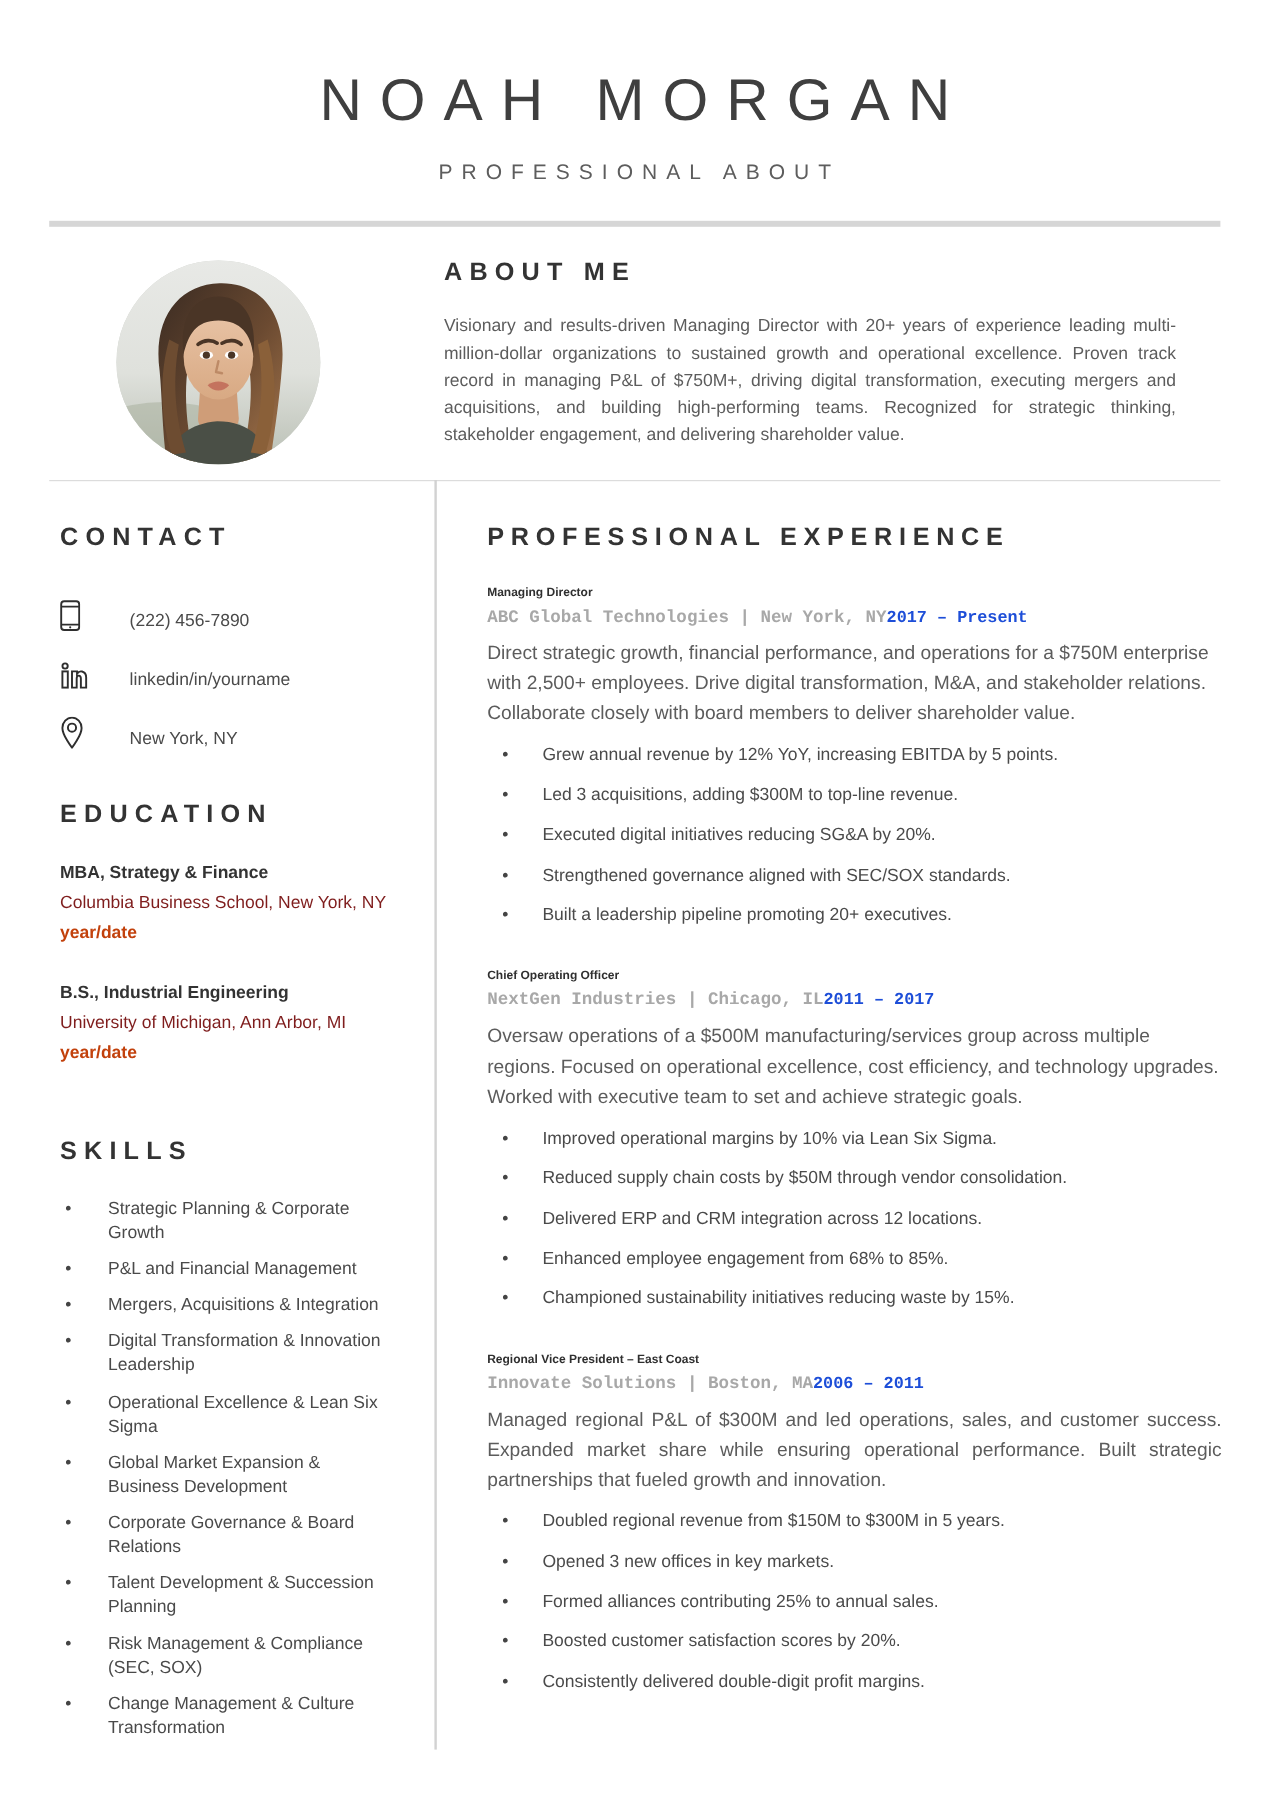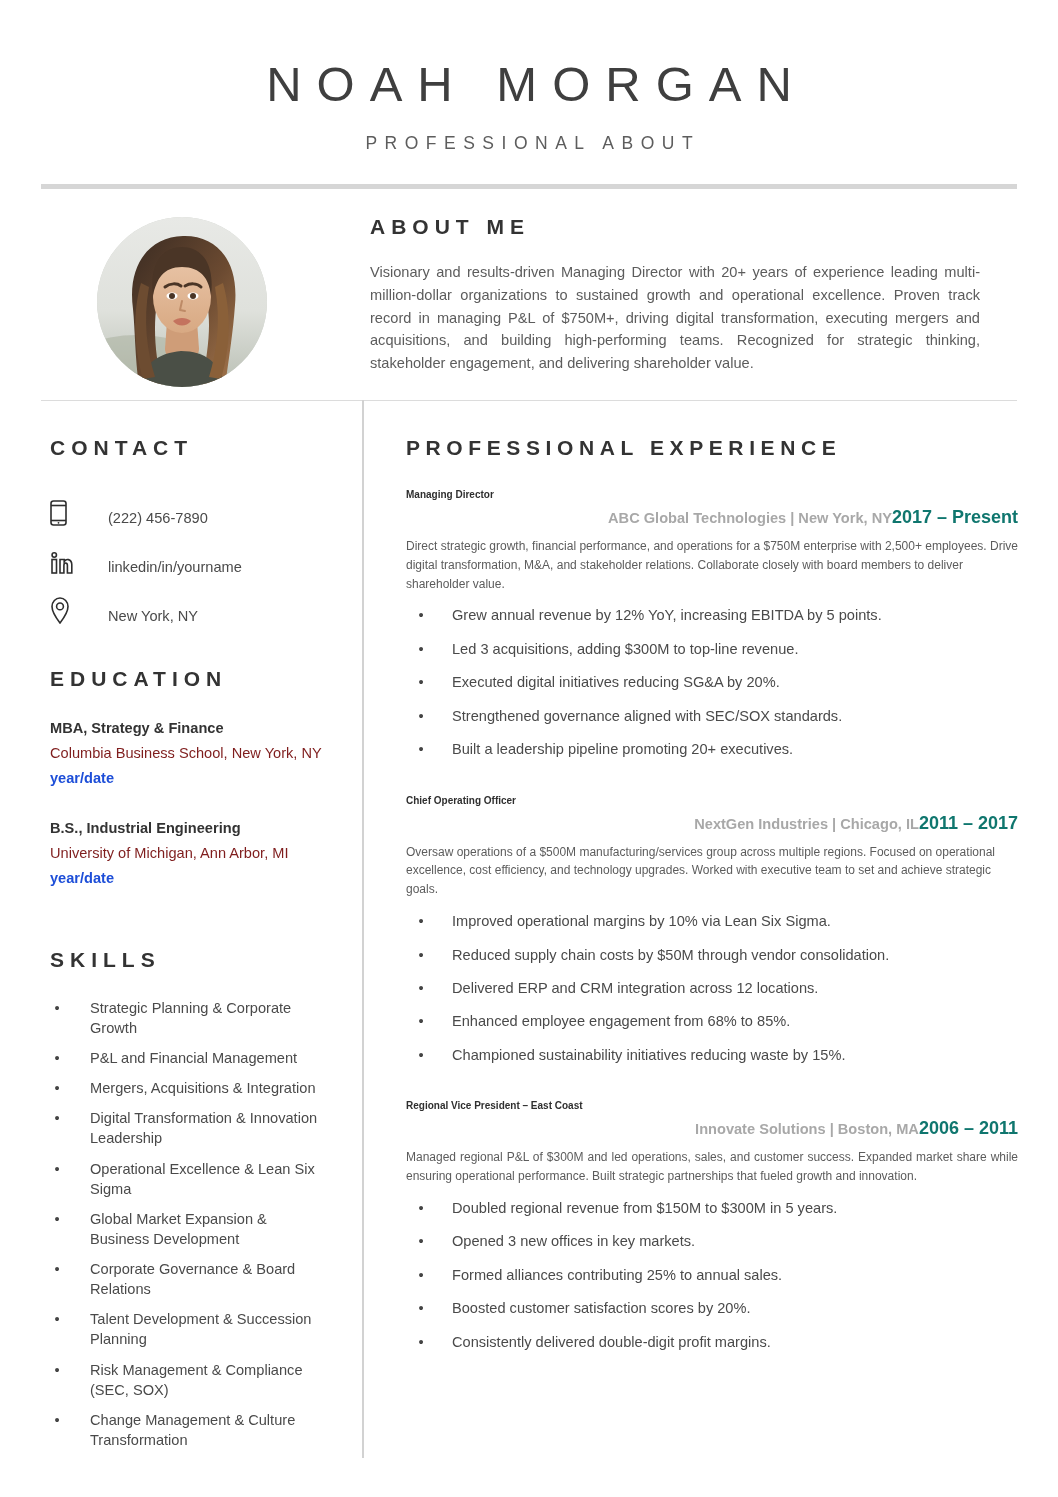--- a/index.html
+++ b/index.html
@@ -177,21 +177,21 @@
     line-height: 1.7;
   }
   .edu-school {
     font-size: 14.6px;
     color: #7f1d1d;
     line-height: 1.7;
   }
   .edu-date {
     font-size: 14.6px;
     font-weight: 700;
-    color: #1d4ed8;
+    color: #c2410c;
     line-height: 1.7;
   }
 
   
   .skills-wrap { margin-top: 26px; }
   .skill-item {
     position: relative;
     padding-left: 40px;
     font-size: 14.6px;
     color: #4a4a4a;
@@ -212,38 +212,39 @@
   .jobs { margin-top: 27px; }
   .job { margin-bottom: 33px; }
   .job-title {
     font-size: 10px;
     font-weight: 700;
     color: #2f2f2f;
     line-height: 1.6;
   }
   .job-meta {
     display: flex;
-    justify-content: flex-end;
+    justify-content: flex-start;
     align-items: baseline;
     margin-top: 4px;
+    font-family: Liberation Mono, monospace;
   }
   .job-company {
     font-size: 14.6px;
     font-weight: 700;
     color: #a8a8a8;
   }
   .job-dates {
-    font-size: 18px;
+    font-size: 14px;
     font-weight: 700;
-    color: #0f766e;
+    color: #1d4ed8;
     white-space: nowrap;
   }
   .job-desc {
     margin-top: 9px;
-    font-size: 12px;
+    font-size: 16px;
     line-height: 1.57;
     color: #5c5c5c;
   }
   .job-desc.justified { text-align: justify; }
 
   .job-bullets { margin-top: 12px; }
   .job-bullet {
     position: relative;
     padding-left: 46px;
     font-size: 14.6px;

